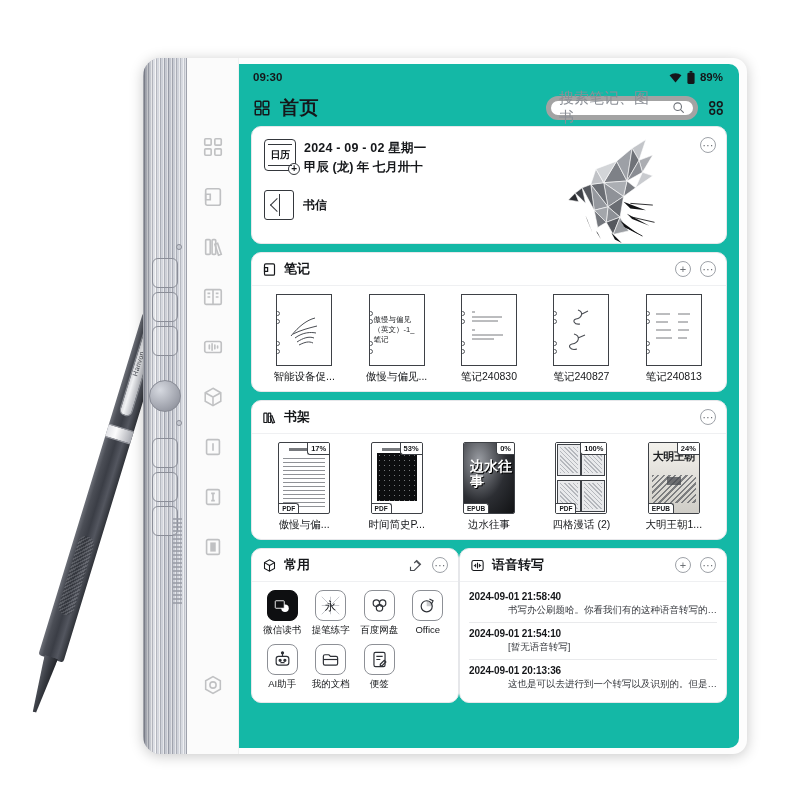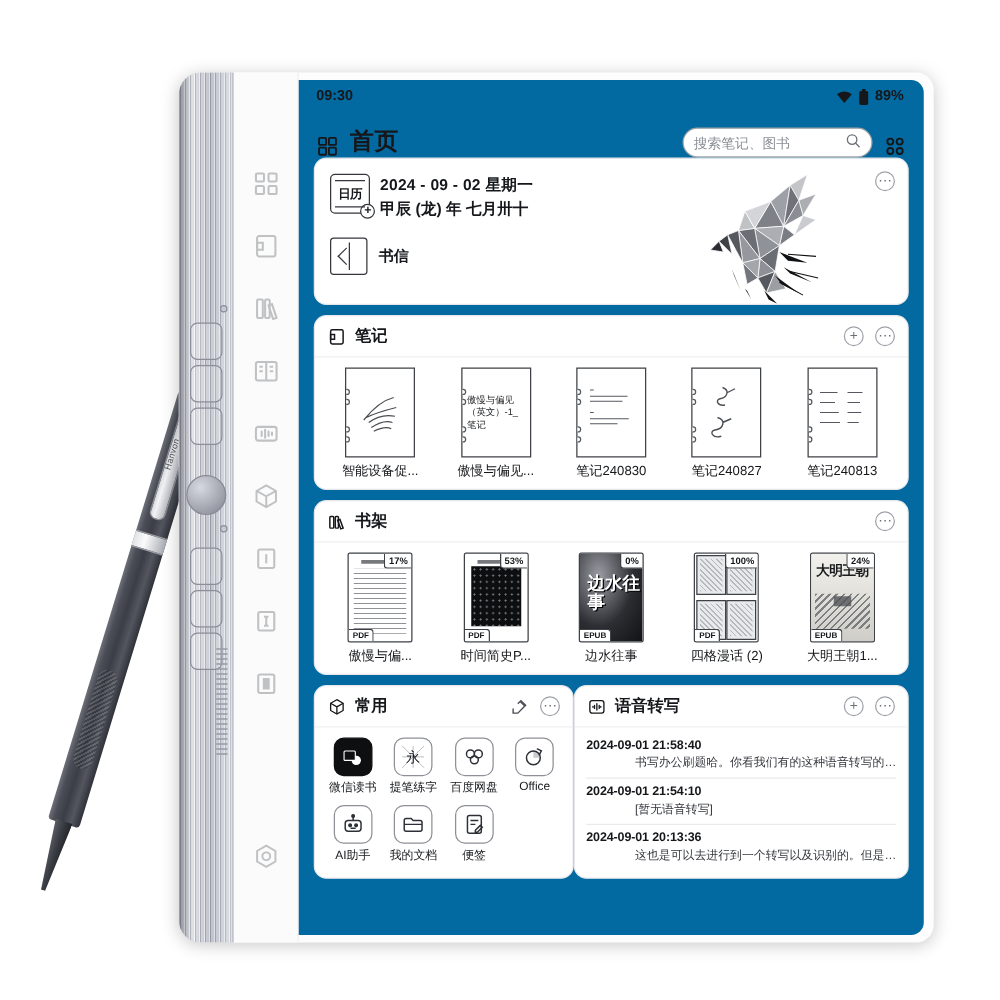--- a/index.html
+++ b/index.html
@@ -117,40 +117,40 @@
   }
   .rail-icon { width: 22px; height: 22px; opacity: .30; }
   .rail-icon svg { display:block; width:100%; height:100%; }
   .rail-spacer { flex: 1; }
   .rail-bottom { margin-bottom: 58px; }
 
   
   #screen {
     position: absolute; left: 96px; top: 6px;
     width: 500px; height: 684px;
-    background: #0369a1;
+    background: #14b8a6;
     border-radius: 0 10px 10px 0;
     overflow: hidden;
     font-size: 11px; color:#15171a;
   }
   
   #statusbar {
     height: 26px; display:flex; align-items:center;
     padding: 0 16px 0 14px; font-size: 11.5px; font-weight: bold;
   }
   #statusbar .right { margin-left:auto; display:flex; align-items:center; gap:5px; }
   #statusbar svg { display:block; }
   
-  #topbar { height: 36px; display:flex; align-items:flex-end; padding: 0 14px; gap: 9px; }
+  #topbar { height: 36px; display:flex; align-items:center; padding: 0 14px; gap: 9px; }
   #home-title { font-size: 19px; font-weight: bold; letter-spacing:.5px; }
   #searchbox {
     margin-left:auto; width: 152px; height: 24px;
-    border: 1px solid #a3a3a3; border-radius: 12px;
+    border: 5px solid #a3a3a3; border-radius: 12px;
     display:flex; align-items:center; padding: 0 8px; gap:20px;
-    color:#8b8f96; font-size: 11px; background:#fff;
+    color:#8b8f96; font-size: 15px; background:#fff;
   }
   #searchbox .ph { flex:1; }
   .grid-ico { width:18px; height:18px; }
   .grid-ico svg { width:100%; height:100%; display:block; }
 
   
   .card {
     background:#fff; border:1px solid #e6e7ea; border-radius: 10px;
     margin: 0 12px 8px 12px;
   }

